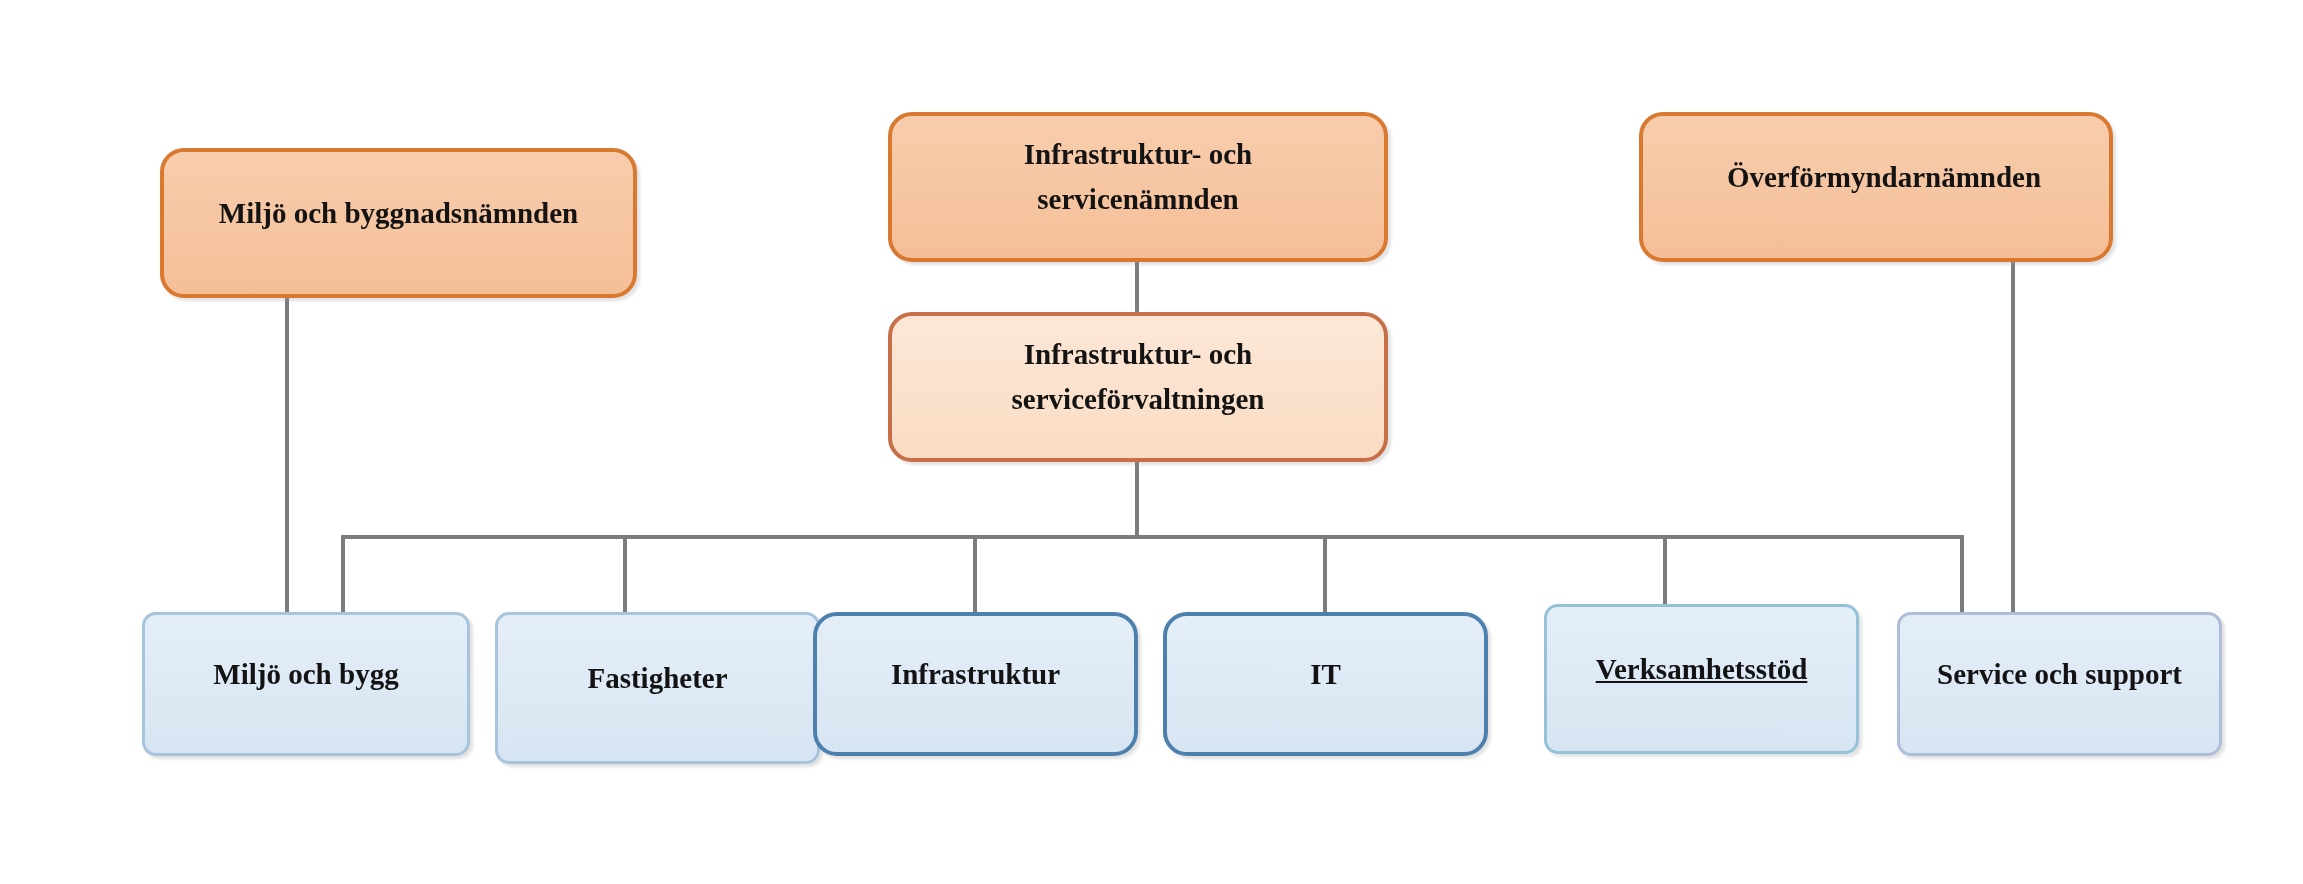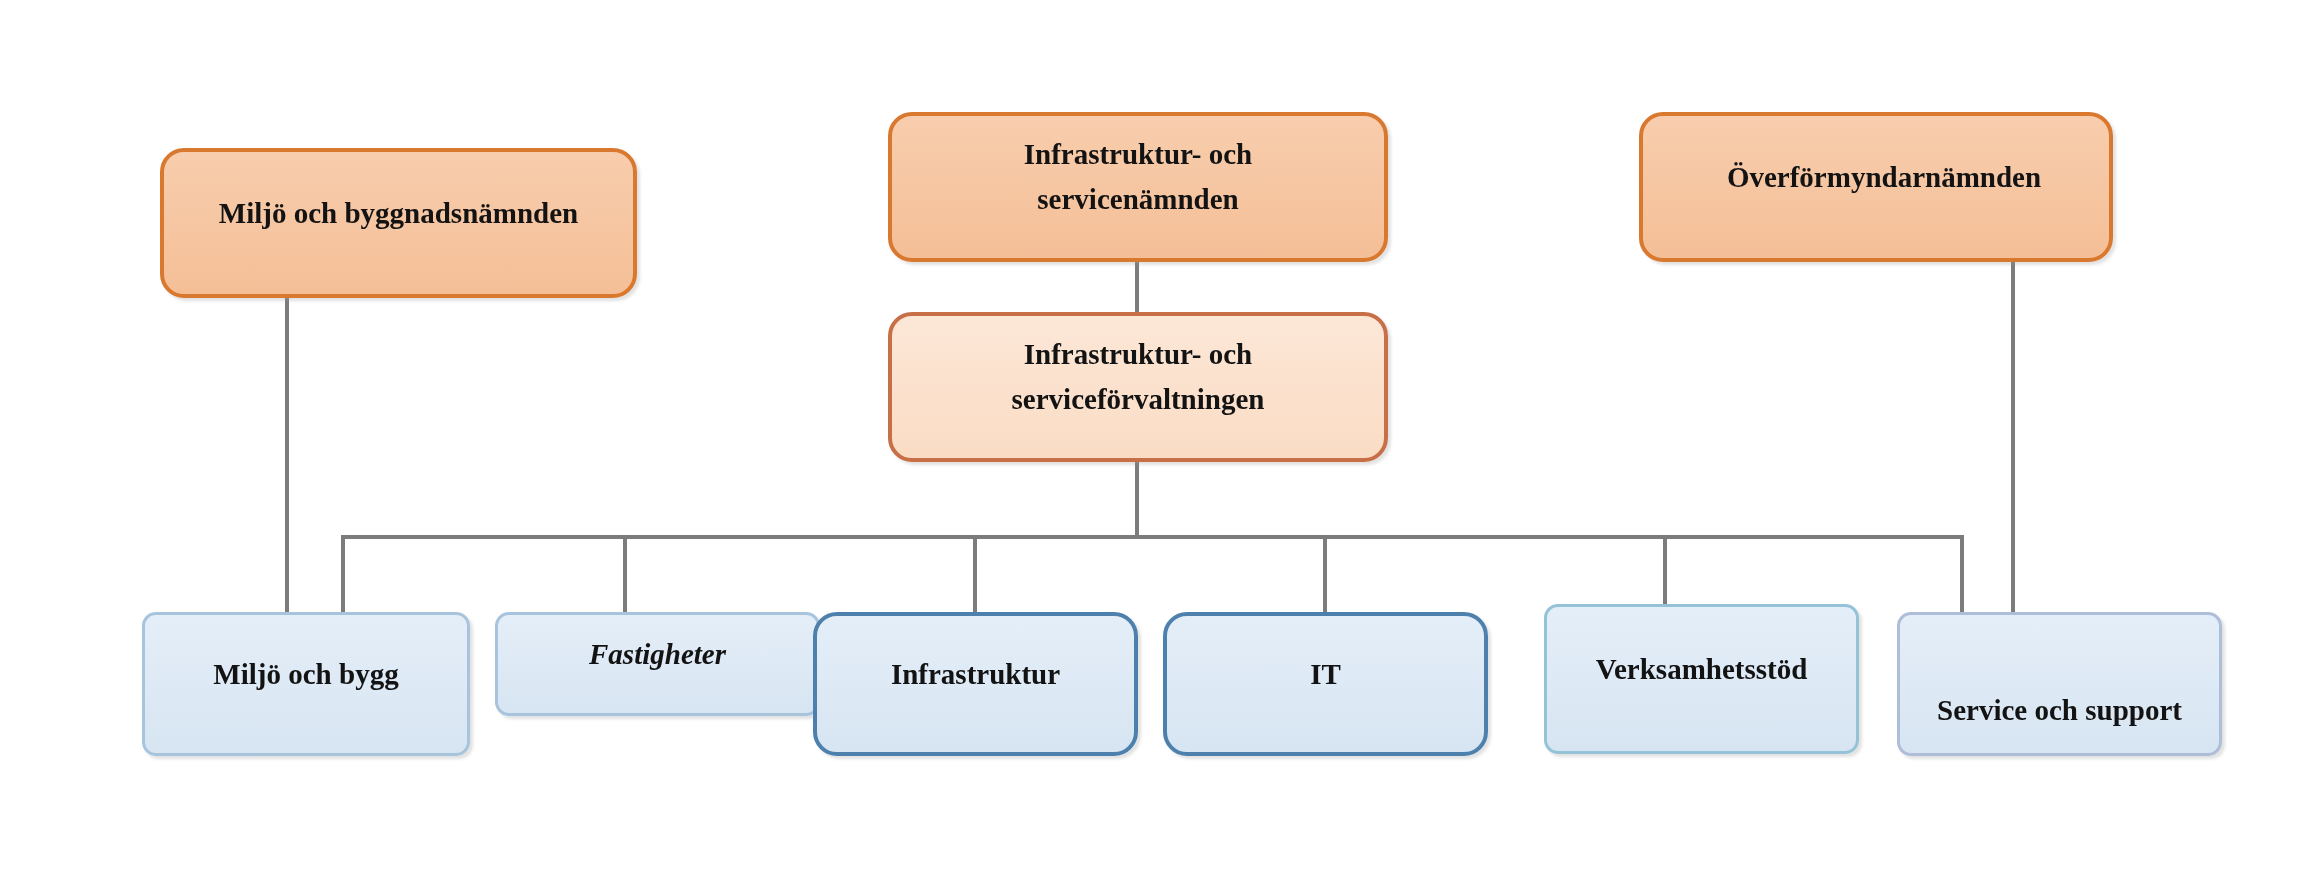--- a/index.html
+++ b/index.html
@@ -29,25 +29,25 @@
     border-radius:24px;
     box-shadow:3px 3px 3px rgba(150,150,150,0.28);
   }
   .node.thin{border-width:3px;border-radius:14px;margin-left:32px;}
   
   .n0{left:160px;top:112px;width:477px;height:150px;margin-top:36px;}
   .n1{left:888px;top:112px;width:500px;height:150px;}
   .n2{left:1639px;top:112px;width:474px;height:150px;padding-left:30px;}
   .n3{left:888px;top:312px;width:500px;height:150px;}
   .n4{left:110px;top:612px;width:328px;height:144px;}
-  .n5{left:463px;top:612px;width:325px;height:104px;font-style:italic;}
+  .n5{left:463px;top:612px;width:325px;height:152px;}
   .n6{left:813px;top:612px;width:325px;height:144px;}
   .n7{left:1163px;top:612px;width:325px;height:144px;}
   .n8{left:1512px;top:604px;width:315px;height:150px;}
-  .n9{left:1865px;top:612px;width:325px;height:144px;align-items:flex-end;}
+  .n9{left:1865px;top:612px;width:325px;height:144px;}
   
   .c1{left:285px;top:262px;width:4px;height:350px;}
   .c2{left:1135px;top:262px;width:4px;height:52px;}
   .c3{left:1135px;top:460px;width:4px;height:77px;}
   .c4{left:341px;top:535px;width:1623px;height:4px;}
   .c5{left:341px;top:537px;width:4px;height:77px;}
   .c6{left:623px;top:537px;width:4px;height:77px;}
   .c7{left:973px;top:537px;width:4px;height:77px;}
   .c8{left:1323px;top:537px;width:4px;height:77px;}
   .c9{left:1663px;top:537px;width:4px;height:69px;}
@@ -90,20 +90,20 @@
   </div>
   <div class="node thin n5" style="border-color: rgb(168, 196, 221); background: linear-gradient(rgb(228, 238, 248), rgb(215, 229, 242)); color: rgb(19, 19, 19);">
     <span>Fastigheter</span>
   </div>
   <div class="node n7" style="border-color: rgb(78, 128, 173); background: linear-gradient(rgb(228, 238, 248), rgb(215, 229, 242)); color: rgb(19, 19, 19);">
     <span>IT</span>
   </div>
   <div class="node n6" style="border-color: rgb(78, 128, 173); background: linear-gradient(rgb(228, 238, 248), rgb(215, 229, 242)); color: rgb(19, 19, 19);">
     <span>Infrastruktur</span>
   </div>
-  <div class="node thin n8" style="border-color: rgb(148, 195, 216); background: linear-gradient(rgb(228, 238, 248), rgb(215, 229, 242)); color: rgb(19, 19, 19);">
+  <div class="node thin n8" style="border-color: rgb(148, 195, 216); background: linear-gradient(rgb(228, 238, 248), rgb(215, 229, 242)); color: rgb(19, 19, 19); text-decoration: underline;">
     <span>Verksamhetsstöd</span>
   </div>
   <div class="node thin n9" style="border-color: rgb(174, 189, 216); background: linear-gradient(rgb(228, 238, 248), rgb(215, 229, 242)); color: rgb(19, 19, 19);">
     <span>Service och support</span>
   </div>
 
 </div>
 
 </body></html>

